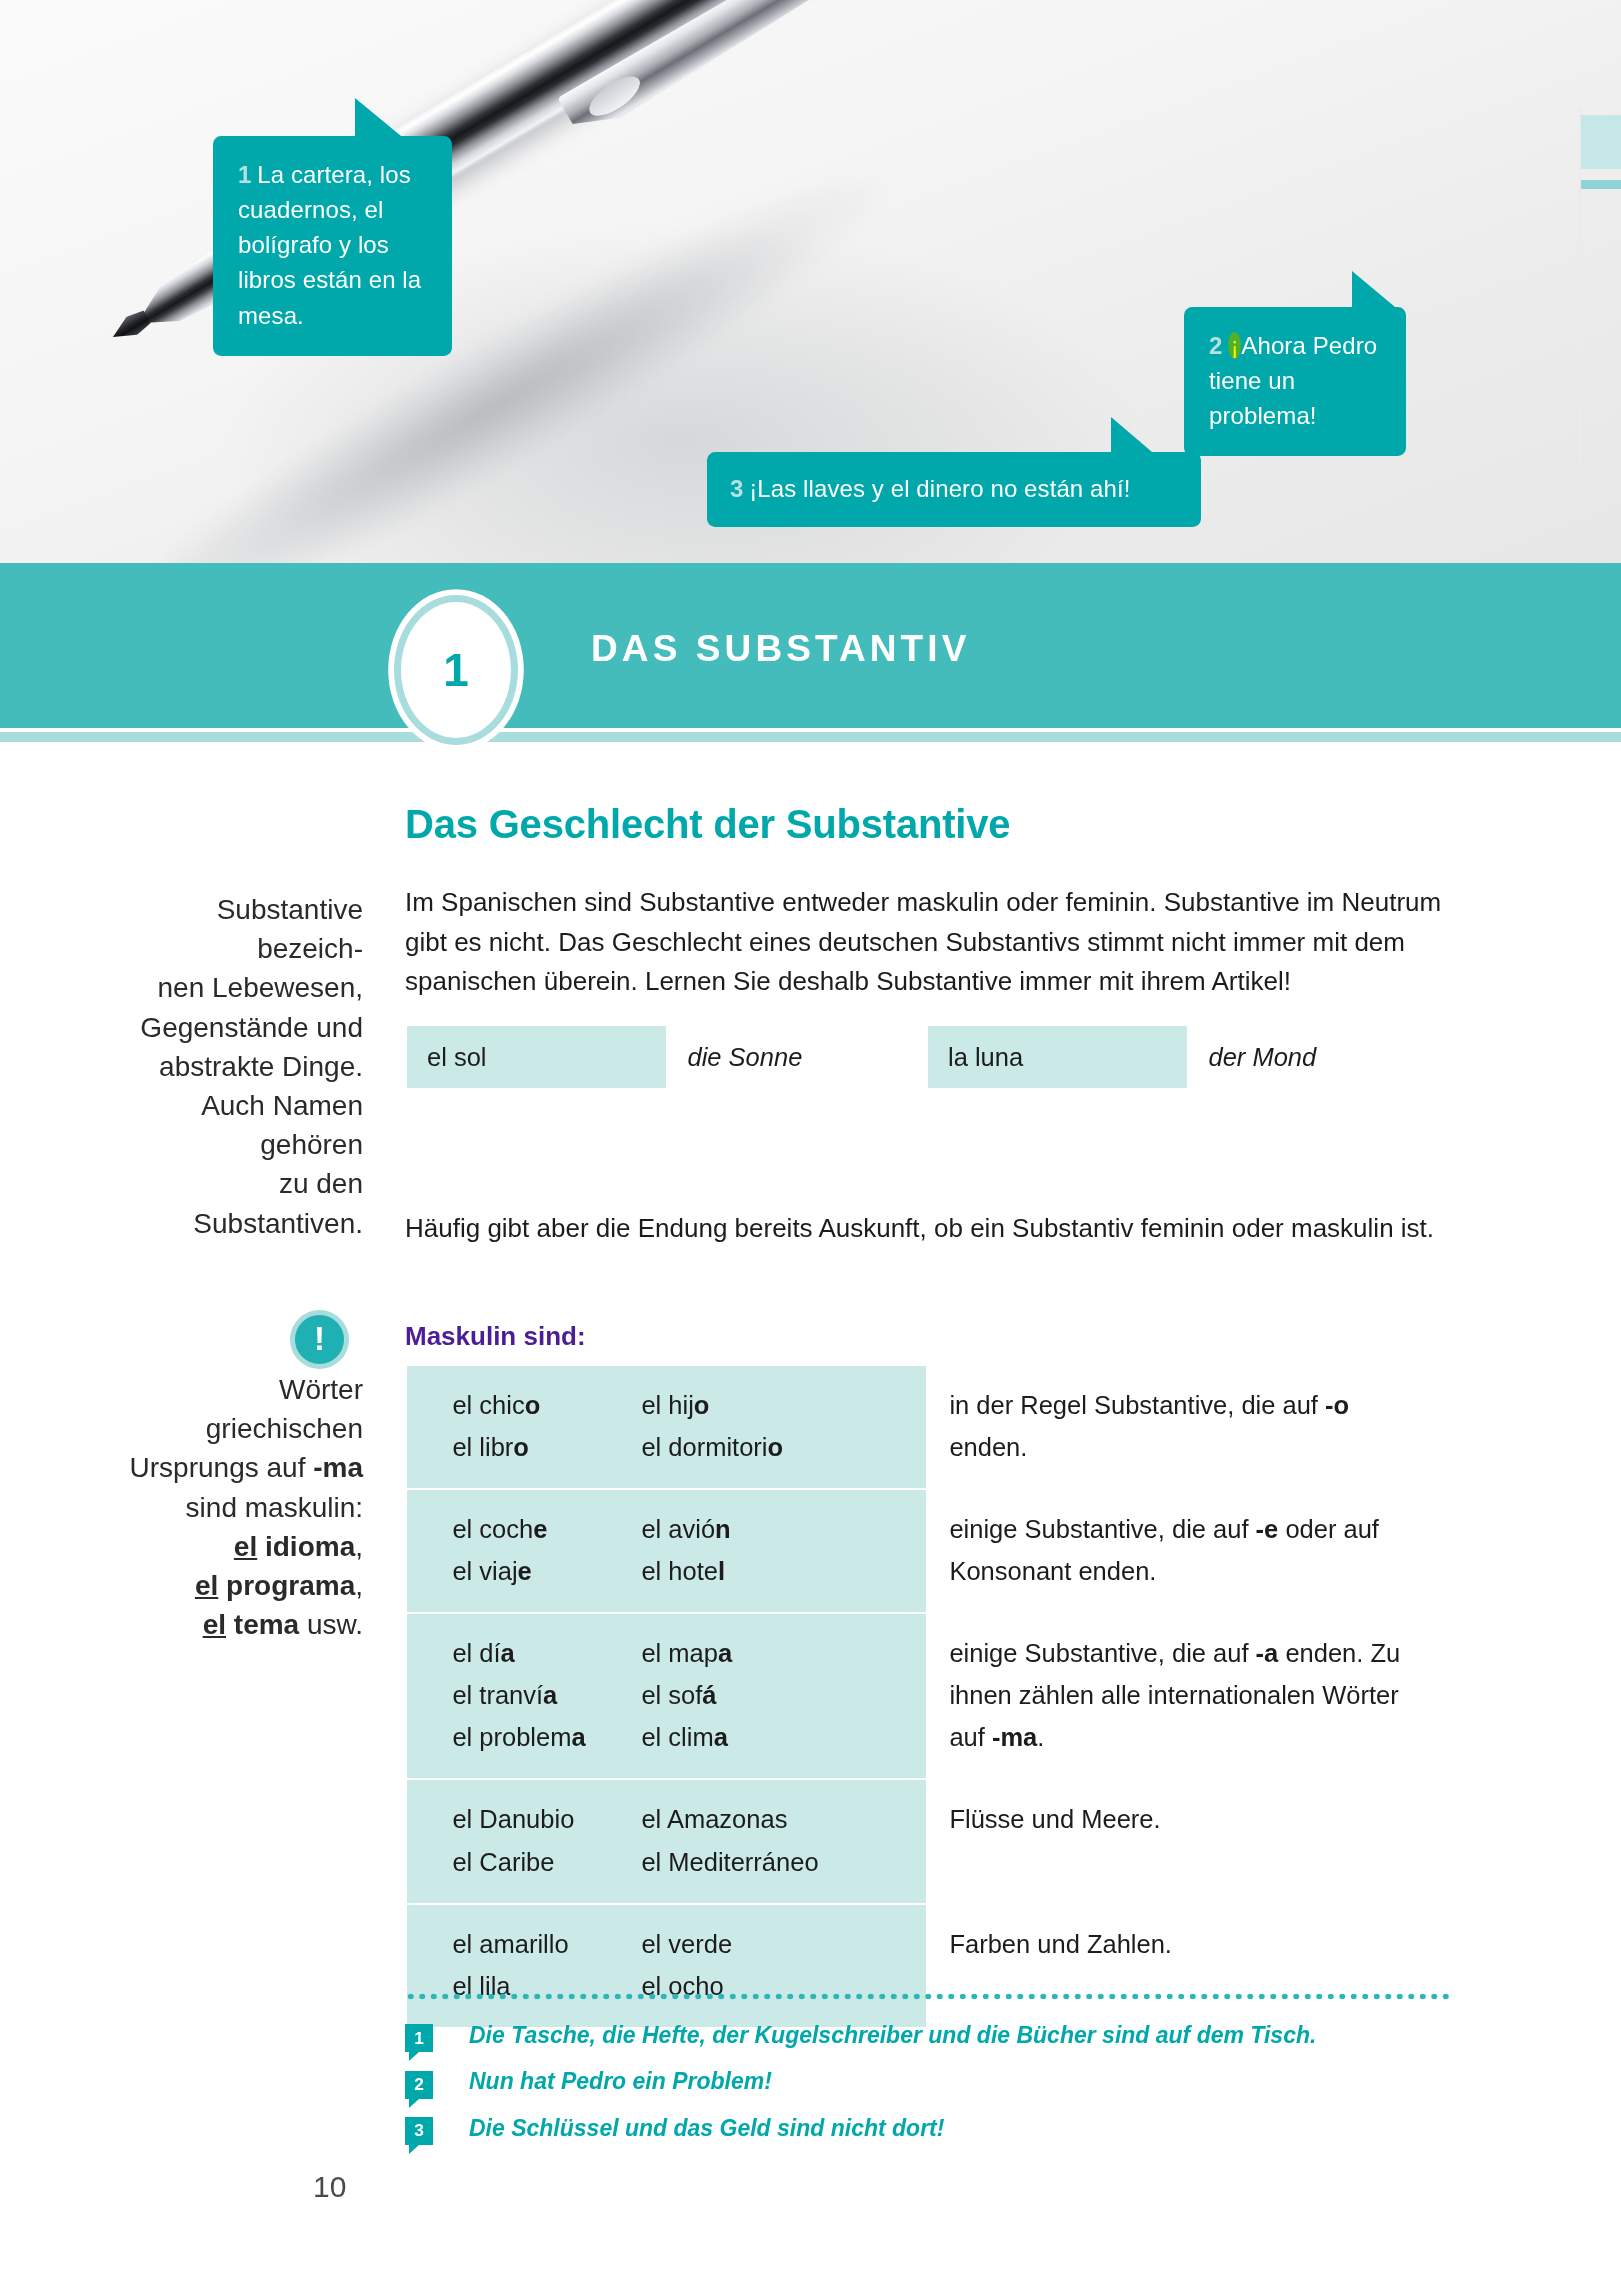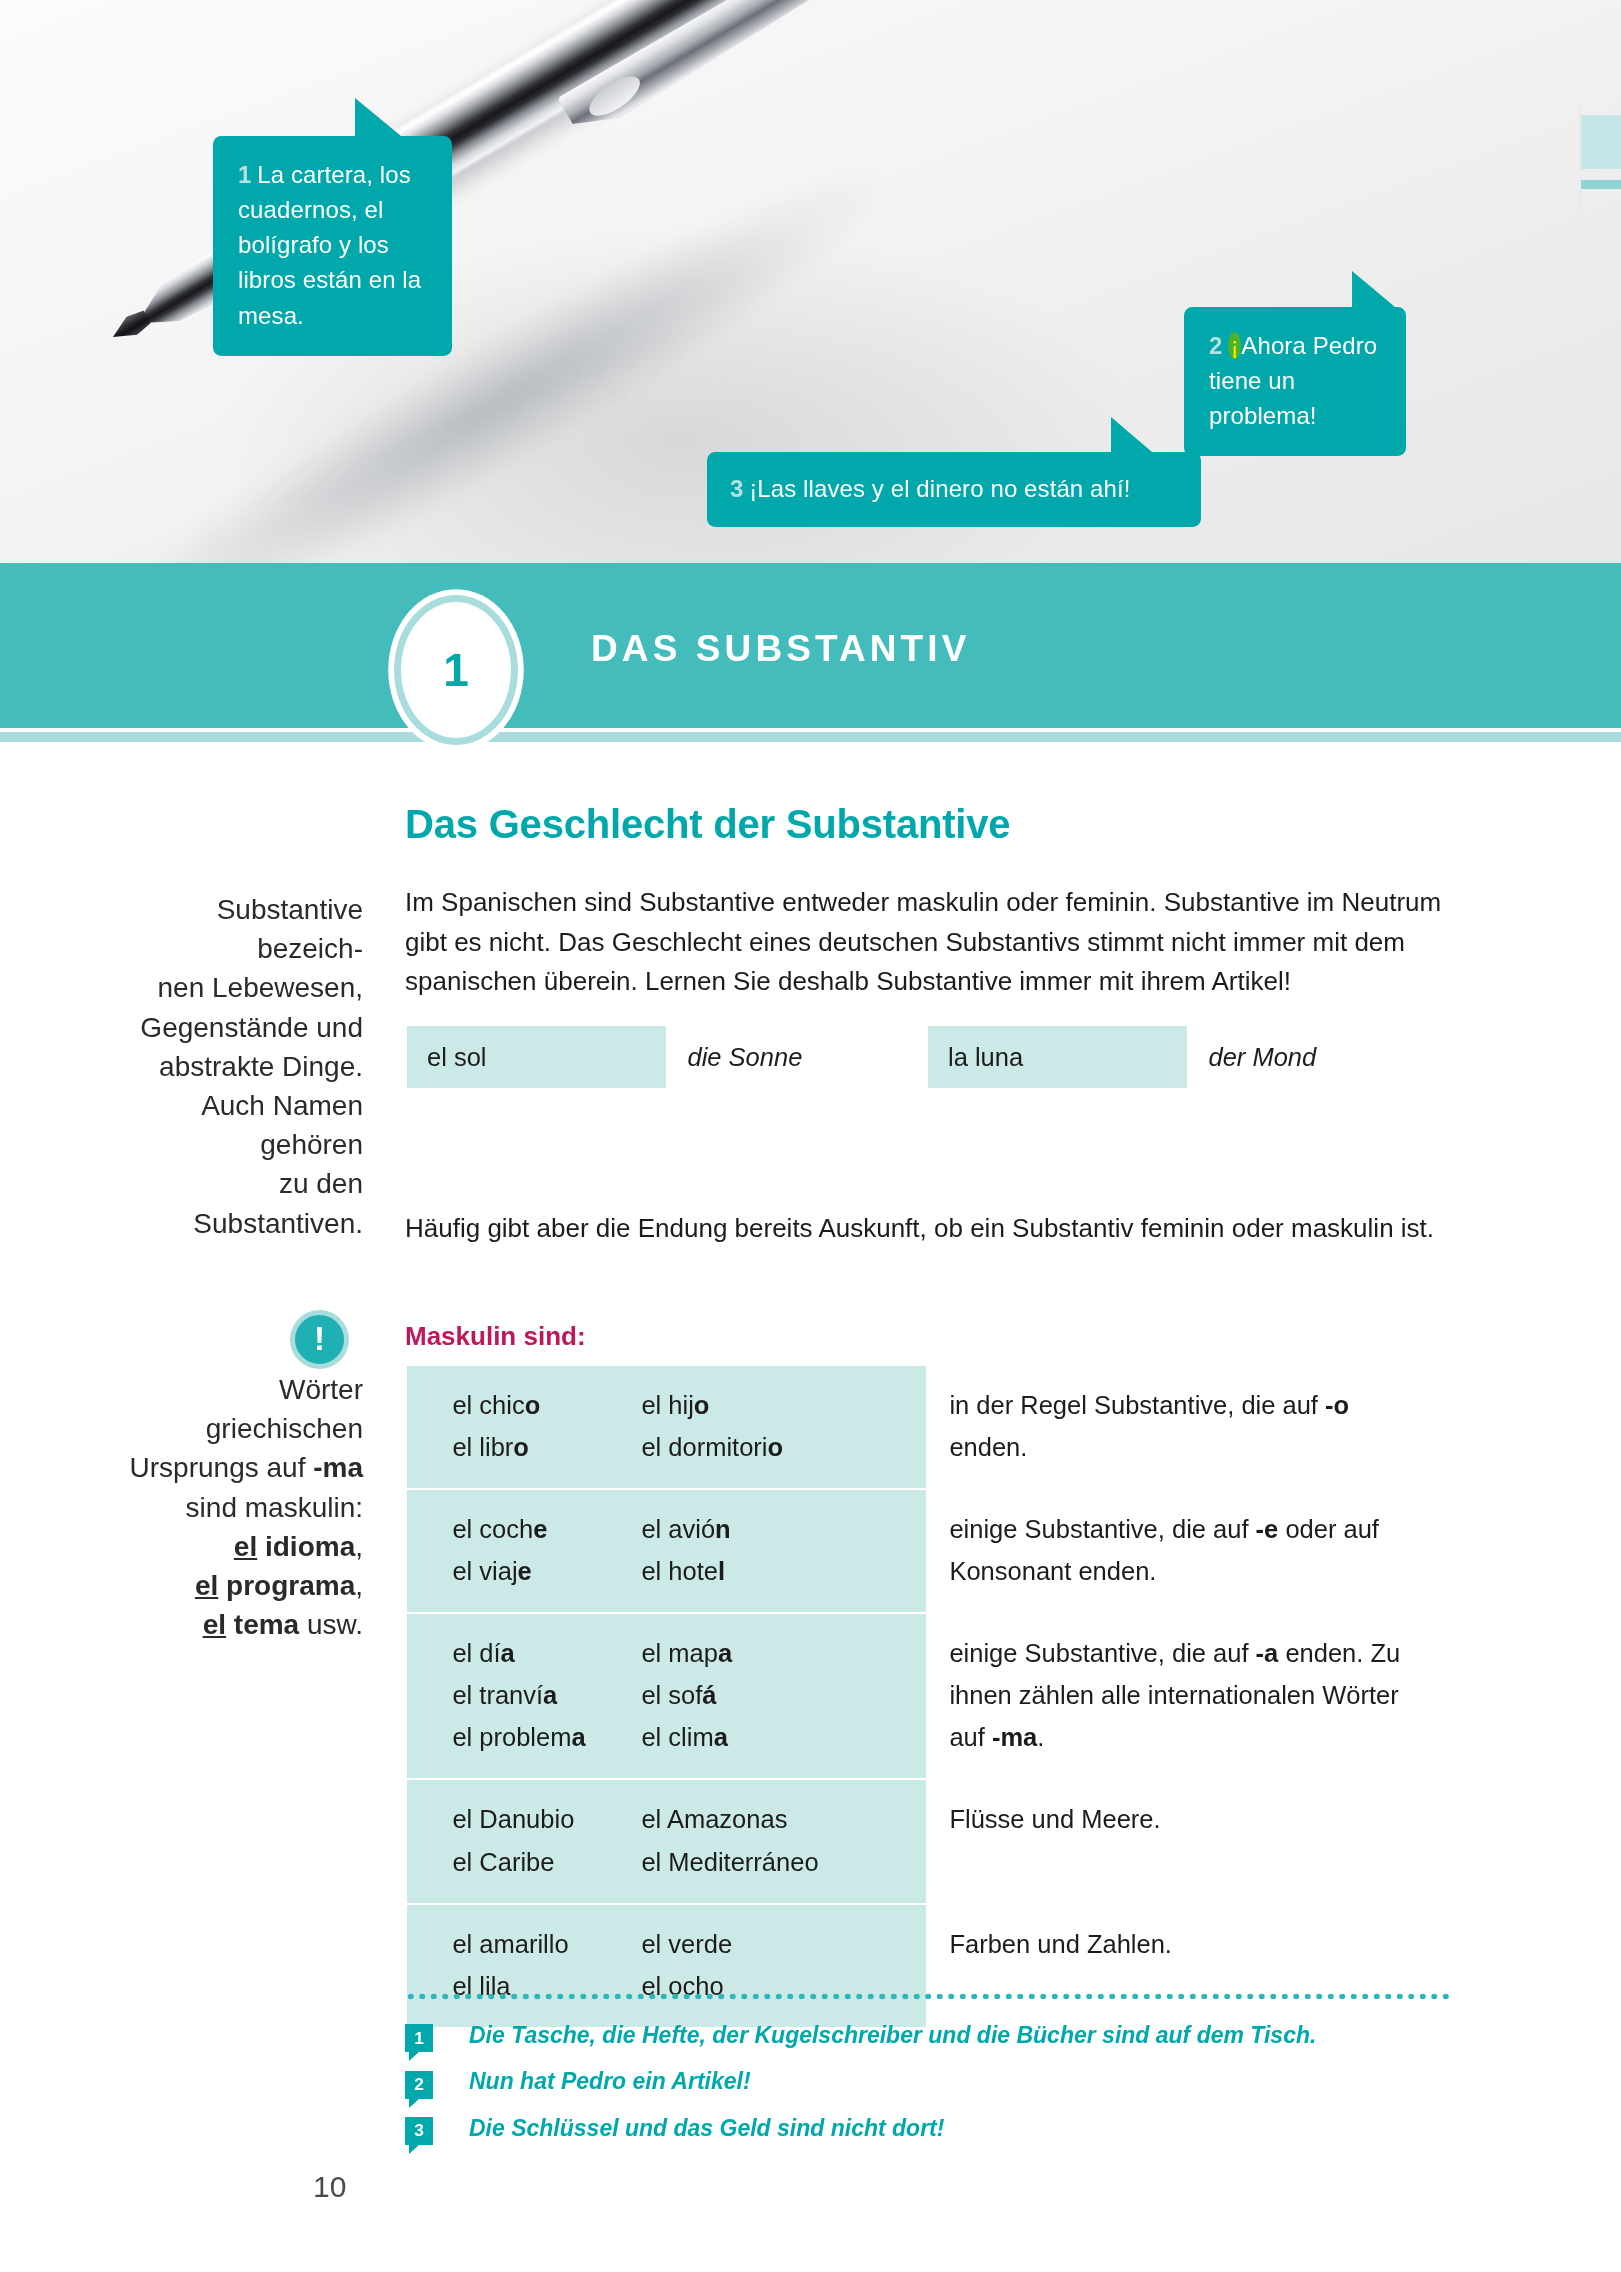--- a/index.html
+++ b/index.html
@@ -199,21 +199,21 @@
     position:absolute; left:405px;
     width:1044px;
     font-size:26px;
     line-height:1.52;
     color:#1c1c1c;
   }
   #para1{ top:141px; }
   #para2{ top:467px; }
   .h3{
     position:absolute; left:405px; top:579px;
-    font-size:26px; font-weight:700; color:#be185d;
+    font-size:26px; font-weight:700; color:#4c1d95;
   }
 
   
   .margin-note{
     position:absolute;
     width:241px;
     text-align:right;
     font-size:28px;
     line-height:1.40;
     color:#2a2a2a;
@@ -447,21 +447,21 @@
 
   <div class="dotted-rule"></div>
 
   <div class="trans-list" id="trans-list">
       <div class="trans-row">
         <div class="trans-badge">1</div>
         <div class="trans-text">Die Tasche, die Hefte, der Kugelschreiber und die Bücher sind auf dem Tisch.</div>
       </div>
       <div class="trans-row">
         <div class="trans-badge">2</div>
-        <div class="trans-text">Nun hat Pedro ein Artikel!</div>
+        <div class="trans-text">Nun hat Pedro ein Problem!</div>
       </div>
       <div class="trans-row">
         <div class="trans-badge">3</div>
         <div class="trans-text">Die Schlüssel und das Geld sind nicht dort!</div>
       </div>
     </div>
 </div>
 
 <div class="page-num">10</div>
 

